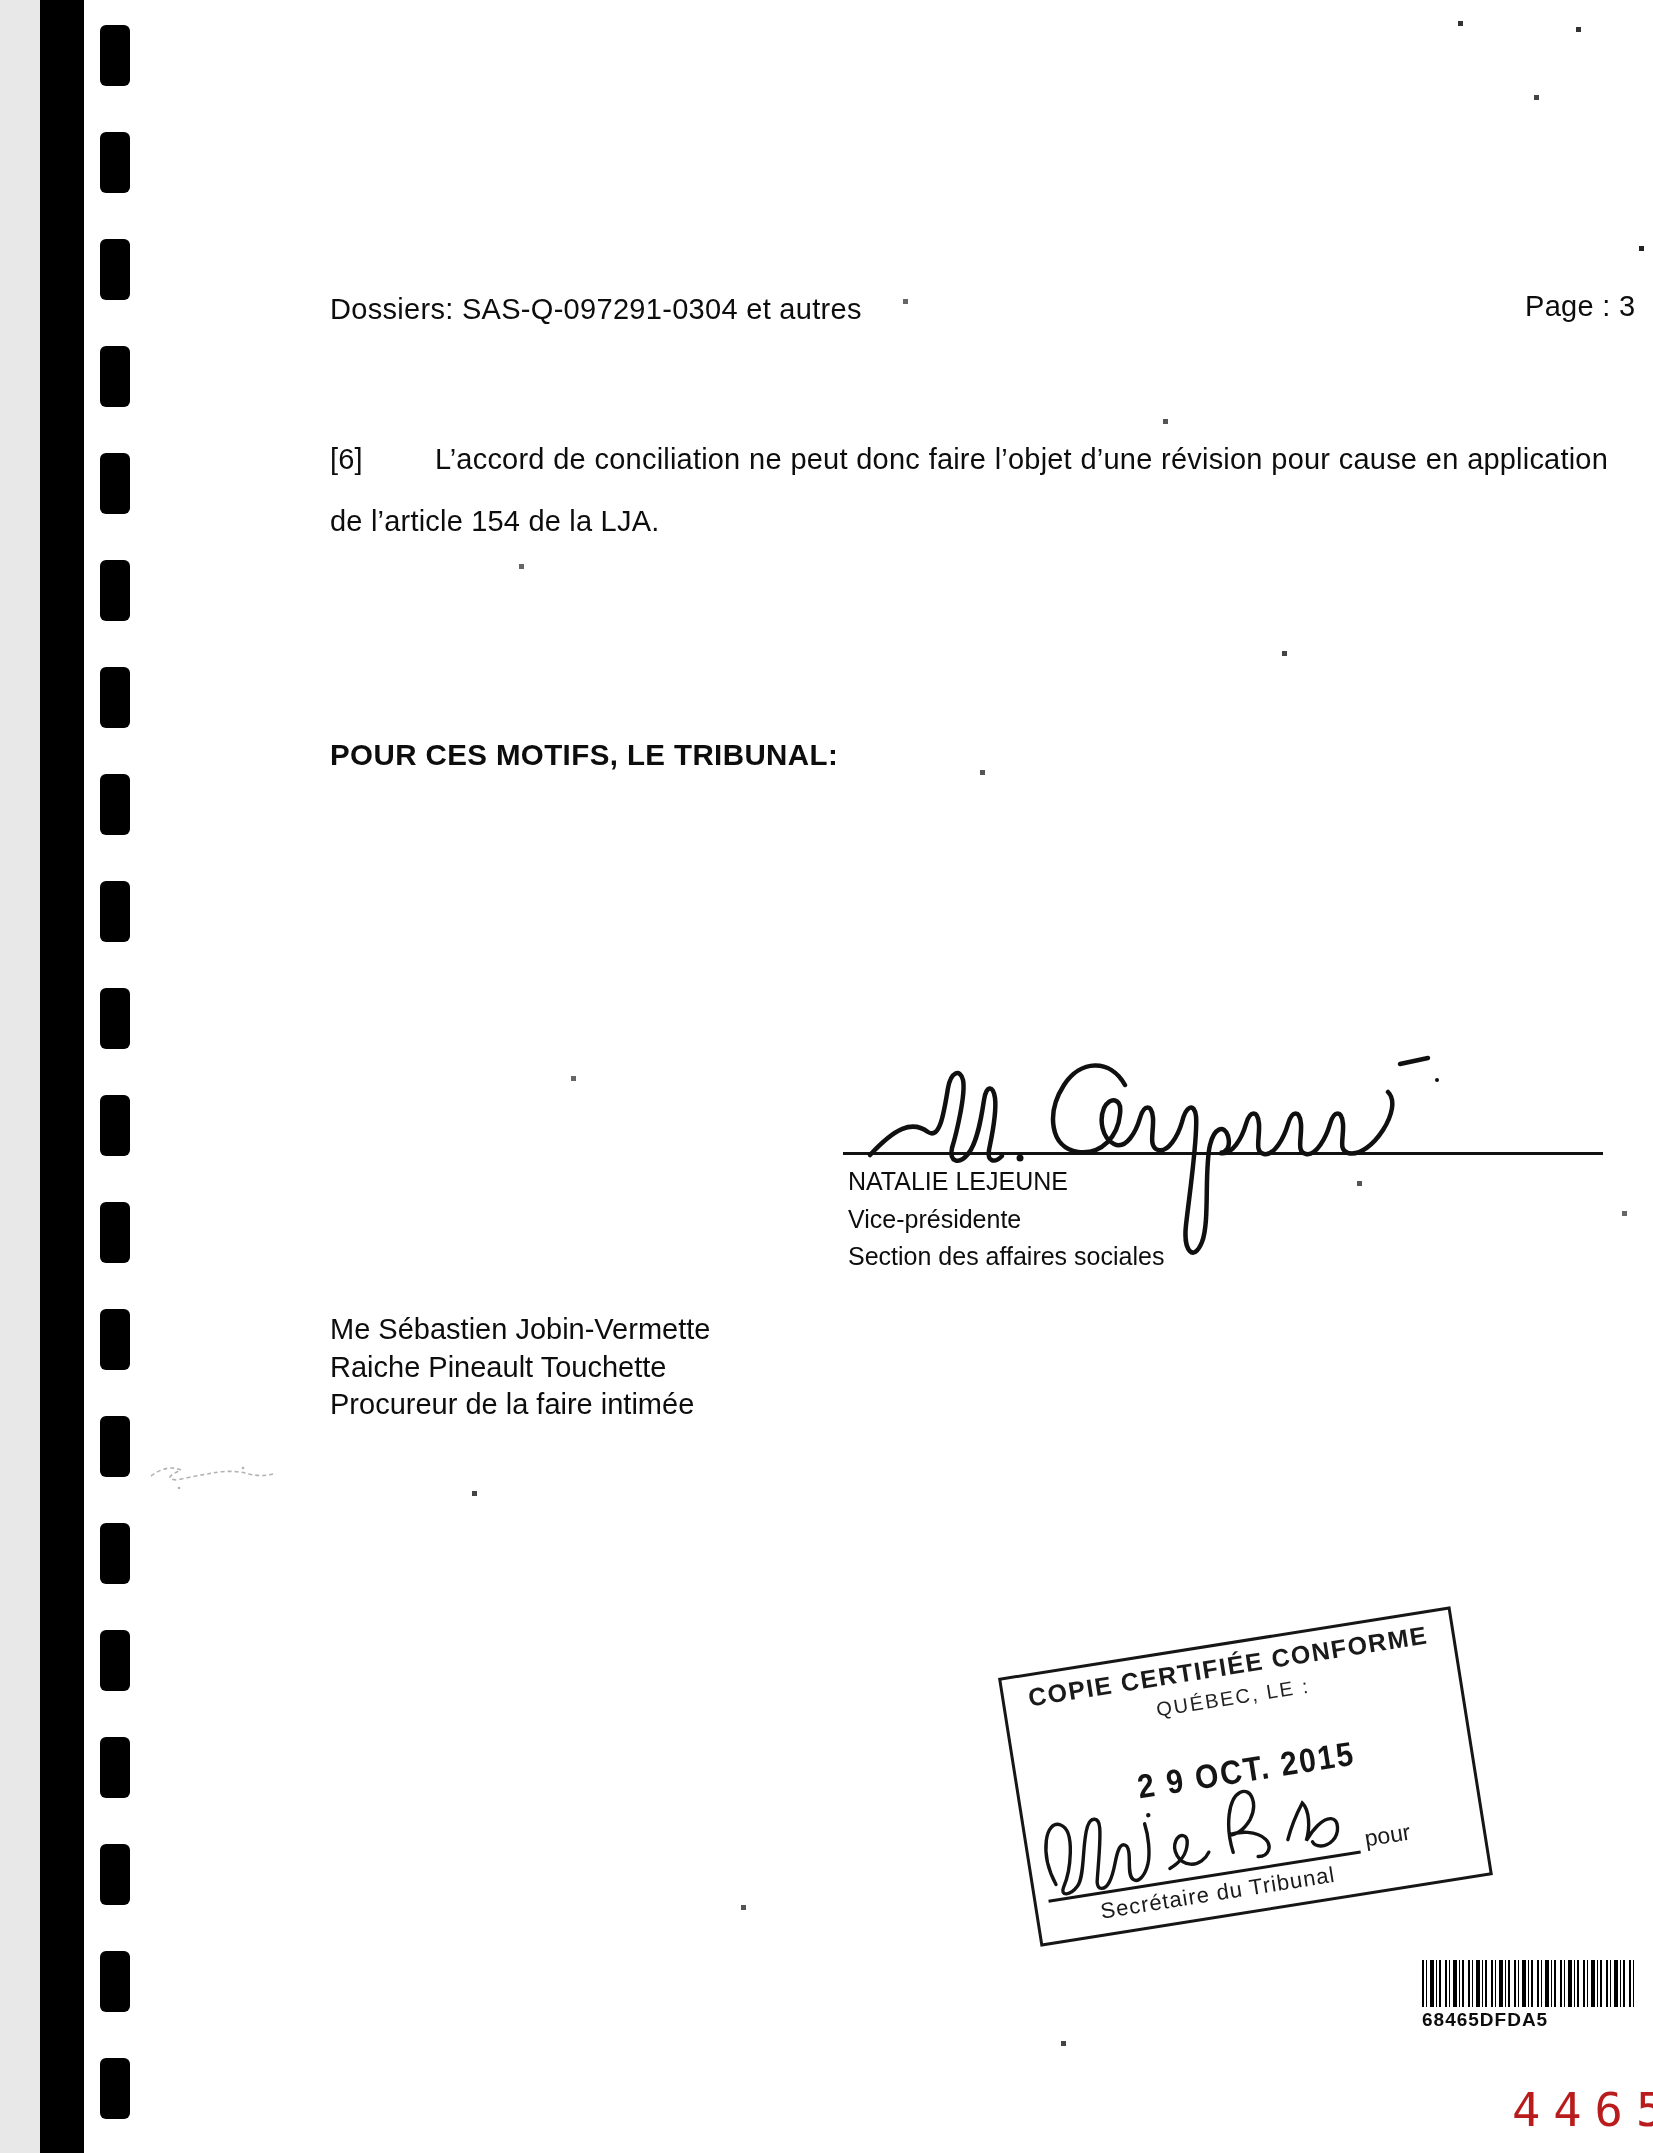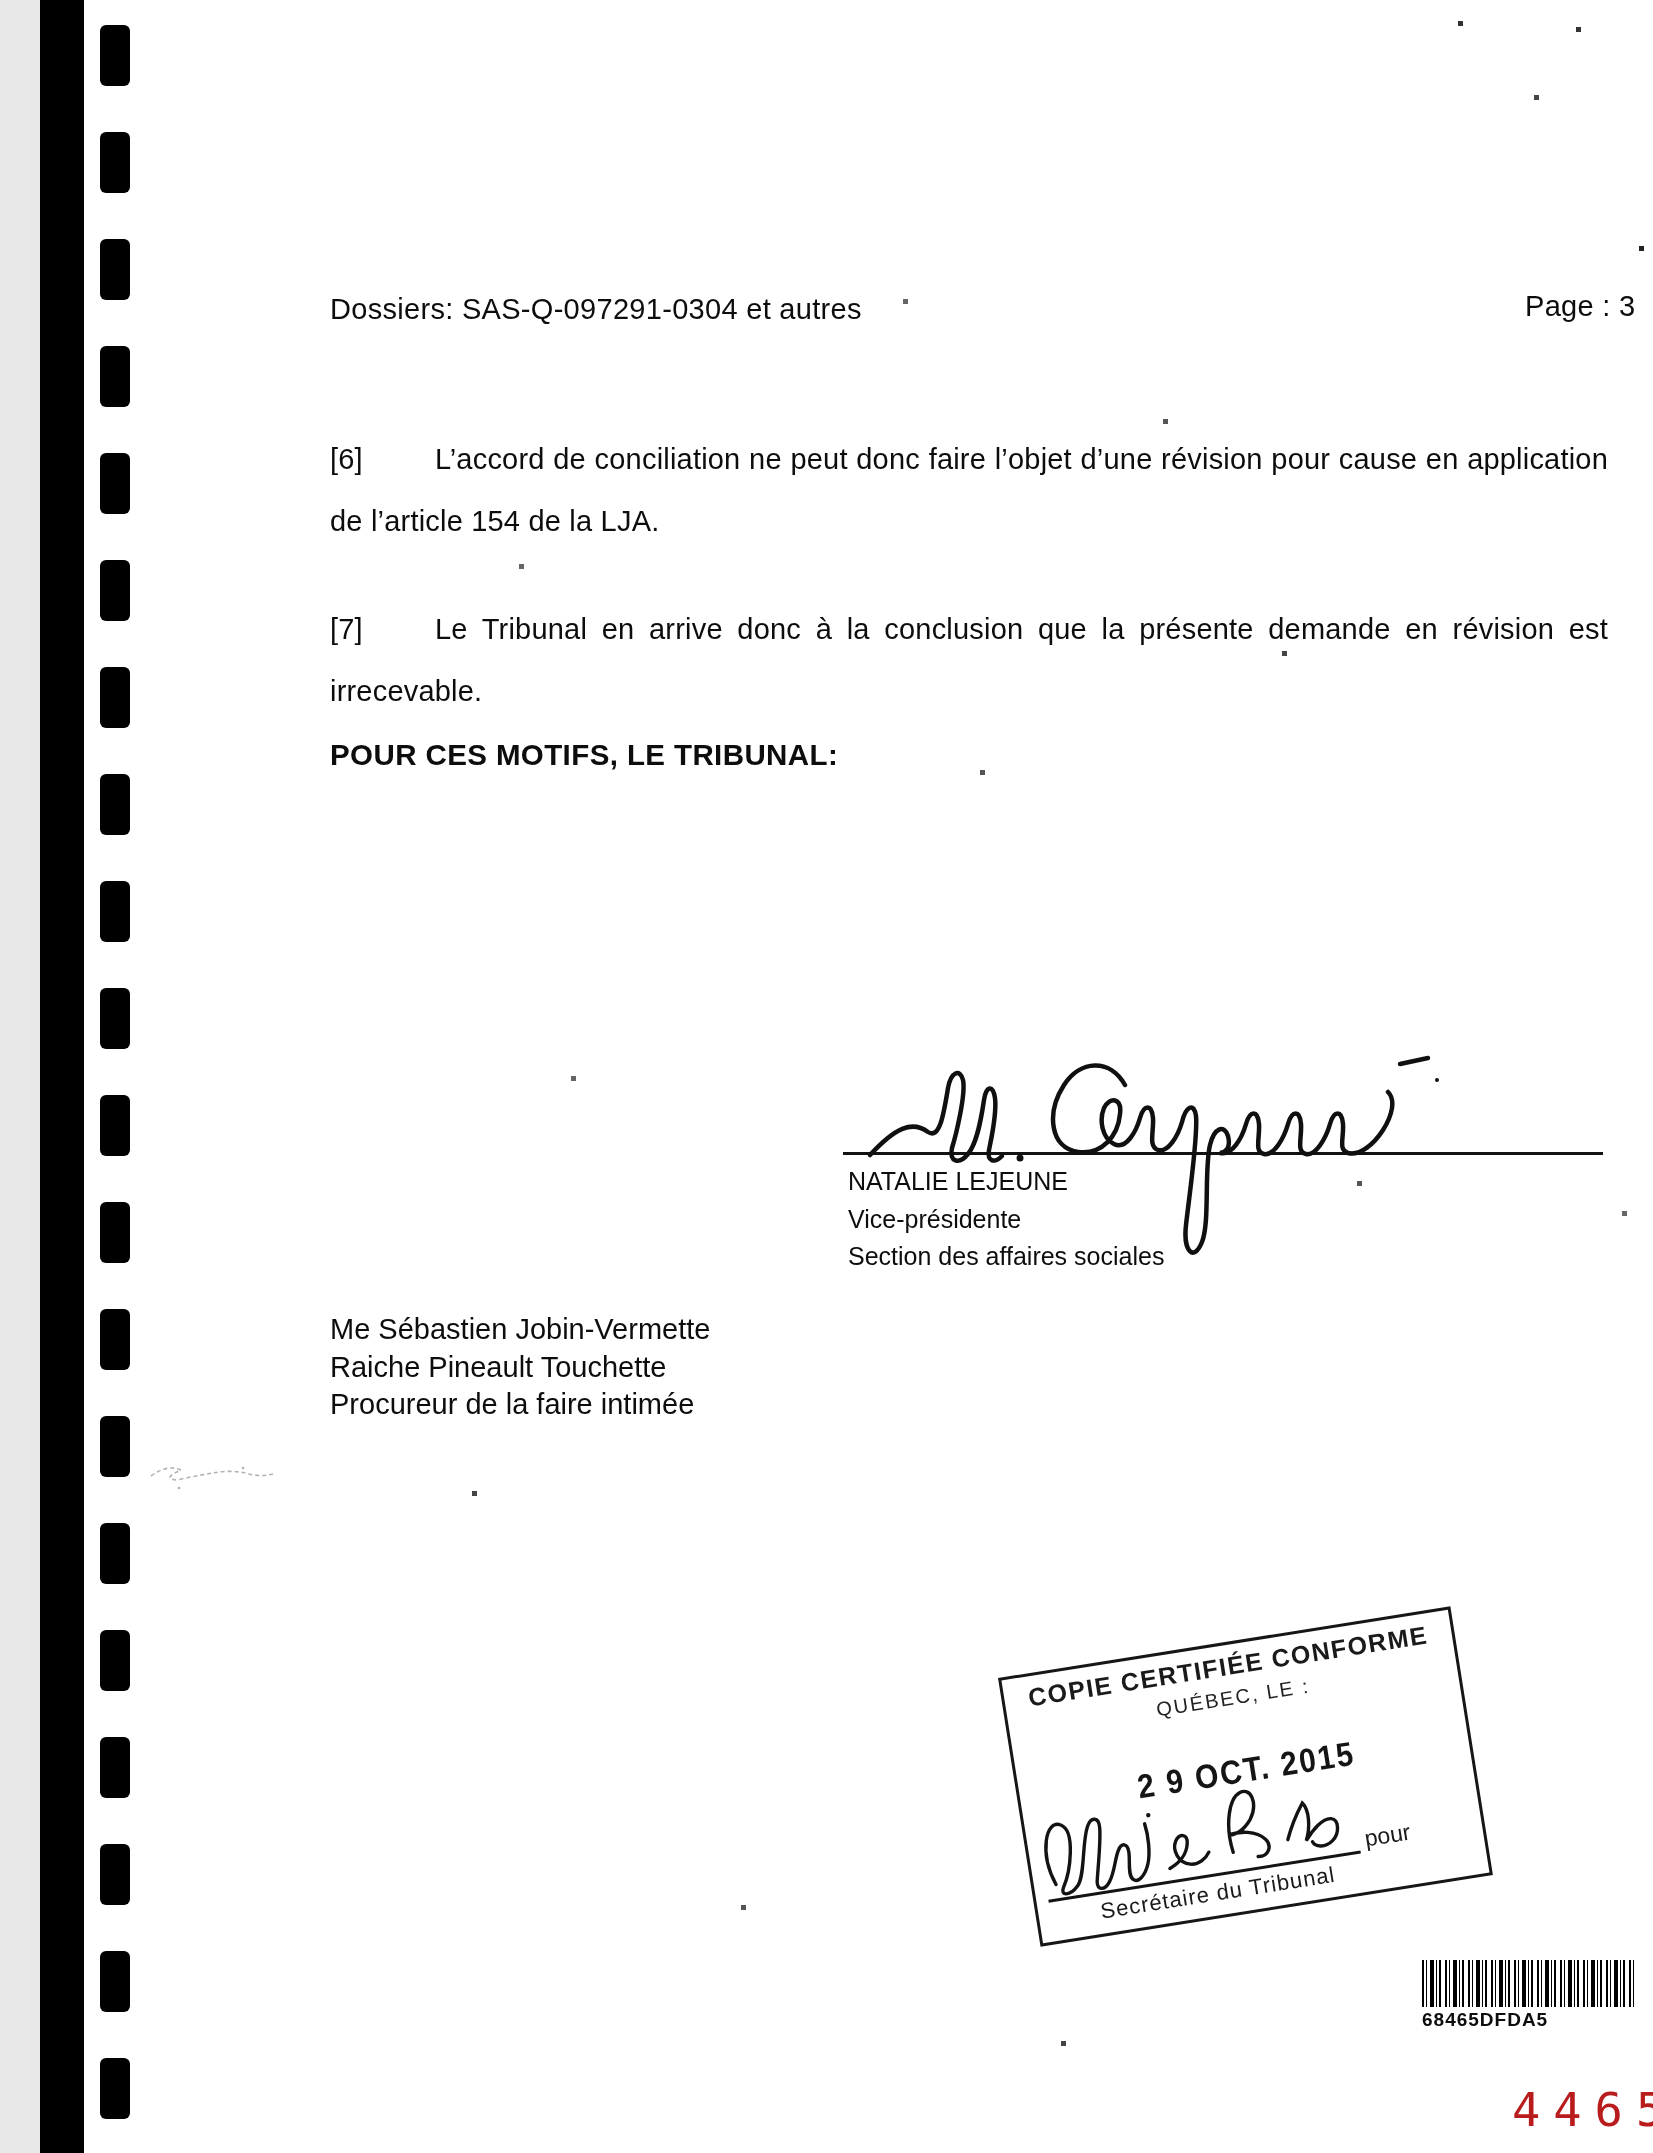--- a/index.html
+++ b/index.html
@@ -92,23 +92,20 @@
       <div class="hole" style="top: 2058px;"></div>
     </div>
 
   <div class="abs hdr" style="left:290px;top:293px;">Dossiers: SAS-Q-097291-0304 et autres</div>
   <div class="abs hdr" style="left:1485px;top:290px;">Page : 3</div>
 
   <div class="abs para" style="left:290px;top:428px;">
     <span class="pnum">[6]</span><span>L’accord de conciliation ne peut donc faire l’objet d’une révision pour cause en application de l’article 154 de la LJA.</span>
   </div>
 
-  <div class="abs para" style="left:290px;top:598px;">
-    <span class="pnum">[7]</span><span>Le Tribunal en arrive donc à la conclusion que la présente demande en révision est irrecevable.</span>
-  </div>
 
   <div class="abs heading" style="left:290px;top:738px;">POUR CES MOTIFS, LE TRIBUNAL:</div>
 
 
   <svg class="abs" style="left:800px;top:1040px;z-index:3;" width="620" height="235" viewBox="0 0 620 235">
     <g fill="none" stroke="#101010" stroke-width="4.5" stroke-linecap="round">
       <path d="M 30 115 C 55 88, 72 80, 88 92 C 100 100, 104 72, 108 48 C 111 32, 120 28, 123 40 C 126 54, 116 95, 112 108 C 109 122, 119 125, 128 114 C 137 103, 141 80, 144 60 C 146 46, 153 44, 155 58 C 157 74, 151 100, 149 110 C 147 121, 154 124, 162 116"></path>
       <path d="M 285 45 C 270 18, 240 20, 224 45 C 206 73, 210 108, 238 112 C 262 115, 278 96, 280 74 C 282 58, 270 56, 264 68 C 259 80, 262 98, 274 104 C 286 110, 296 92, 300 78 C 304 64, 312 64, 313 78 C 314 92, 308 106, 318 110 C 328 113, 338 96, 342 82 C 346 66, 354 62, 356 76 C 358 96, 350 150, 346 185 C 343 212, 354 222, 362 202 C 370 182, 364 130, 370 105 C 374 88, 384 84, 388 96 C 391 108, 386 112, 380 113 C 392 116, 402 98, 406 84 C 410 70, 418 70, 419 84 C 420 98, 414 112, 424 114 C 434 116, 444 98, 448 84 C 452 70, 460 70, 461 84 C 462 98, 456 112, 466 114 C 476 116, 486 98, 490 84 C 494 70, 502 70, 503 84 C 504 98, 498 110, 508 113 C 520 116, 534 104, 543 90 C 552 76, 556 60, 548 52"></path>
       <path d="M 560 24 L 588 18"></path>
       <circle cx="180" cy="118" r="3.5" fill="#101010" stroke="none"></circle>

